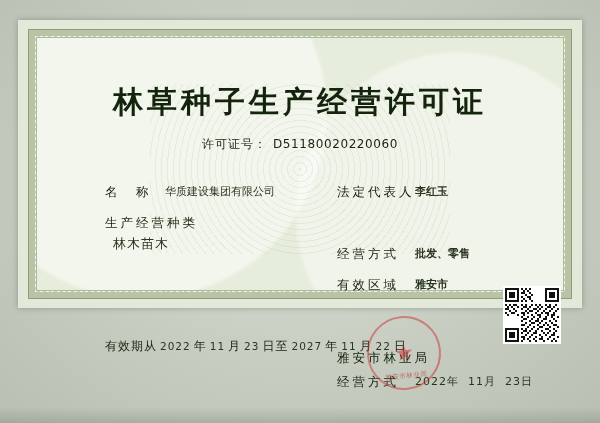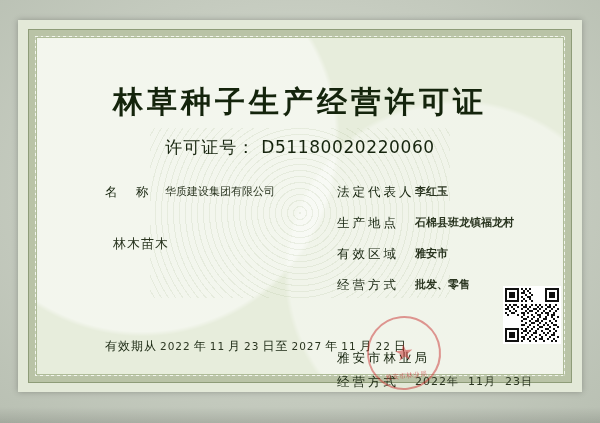--- a/index.html
+++ b/index.html
@@ -28,21 +28,21 @@
     background:
       radial-gradient(ellipse at 50% 45%, #d9ded4 0%, #c5cbbf 60%, #b9c0b3 100%);
   }
 
   
   #paper {
     position: absolute;
     left: 18px;
     top: 20px;
     width: 564px;
-    height: 372px;
+    height: 288px;
     background: #e3e9d8;
     box-shadow: 0 0 6px rgba(0,0,0,0.25);
   }
 
   
   #outer-border {
     position: absolute;
     left: 10px;
     top: 9px;
     right: 10px;
@@ -111,21 +111,21 @@
     color: #14240c;
     font-family: "DejaVu Serif", serif;
   }
 
   #license-no-row {
     position: absolute;
     top: 98px;
     left: 0;
     right: 0;
     text-align: center;
-    font-size: 17px;
+    font-size: 12px;
     color: #16240e;
   }
   #license-no-label {
     letter-spacing: 1px;
   }
   #license-no-value {
     margin-left: 6px;
     font-family: "DejaVu Sans", sans-serif;
     letter-spacing: 0.6px;
   }
@@ -299,45 +299,44 @@
 
         <div class="field-col" id="col-left">
 
           <div class="field-row">
             <span class="field-label">名　称</span>
             <span class="field-value">华质建设集团有限公司</span>
           </div>
 
 
           <div class="field-row">
+            <span class="field-label">生产经营种类</span>
             <span id="field-species-sub">林木苗木</span>
           </div>
 
         </div>
 
         <div class="field-col" id="col-right">
 
           <div class="field-row">
             <span class="field-label">法定代表人</span>
             <span class="field-value">李红玉</span>
           </div>
 
           <div class="field-row">
-            <span class="field-label">生产地点</span>
-            <span class="field-value">石棉县班龙镇福龙村</span>
+          </div>
+
+          <div class="field-row">
+            <span class="field-label">经营方式</span>
+            <span class="field-value">批发、零售</span>
           </div>
 
           <div class="field-row">
             <span class="field-label">有效区域</span>
             <span class="field-value">雅安市</span>
-          </div>
-
-          <div class="field-row">
-            <span class="field-label">经营方式</span>
-            <span class="field-value">批发、零售</span>
           </div>
 
         </div>
 
         <div id="validity-row">
           <span>有效期从</span><span class="v">2022</span><span>年</span><span class="v">11</span><span>月</span><span class="v">23</span><span>日</span><span>至</span><span class="v">2027</span><span>年</span><span class="v">11</span><span>月</span><span class="v">22</span><span>日</span>
         </div>
 
         <div id="issue-authority-row">雅安市林业局</div>
 

